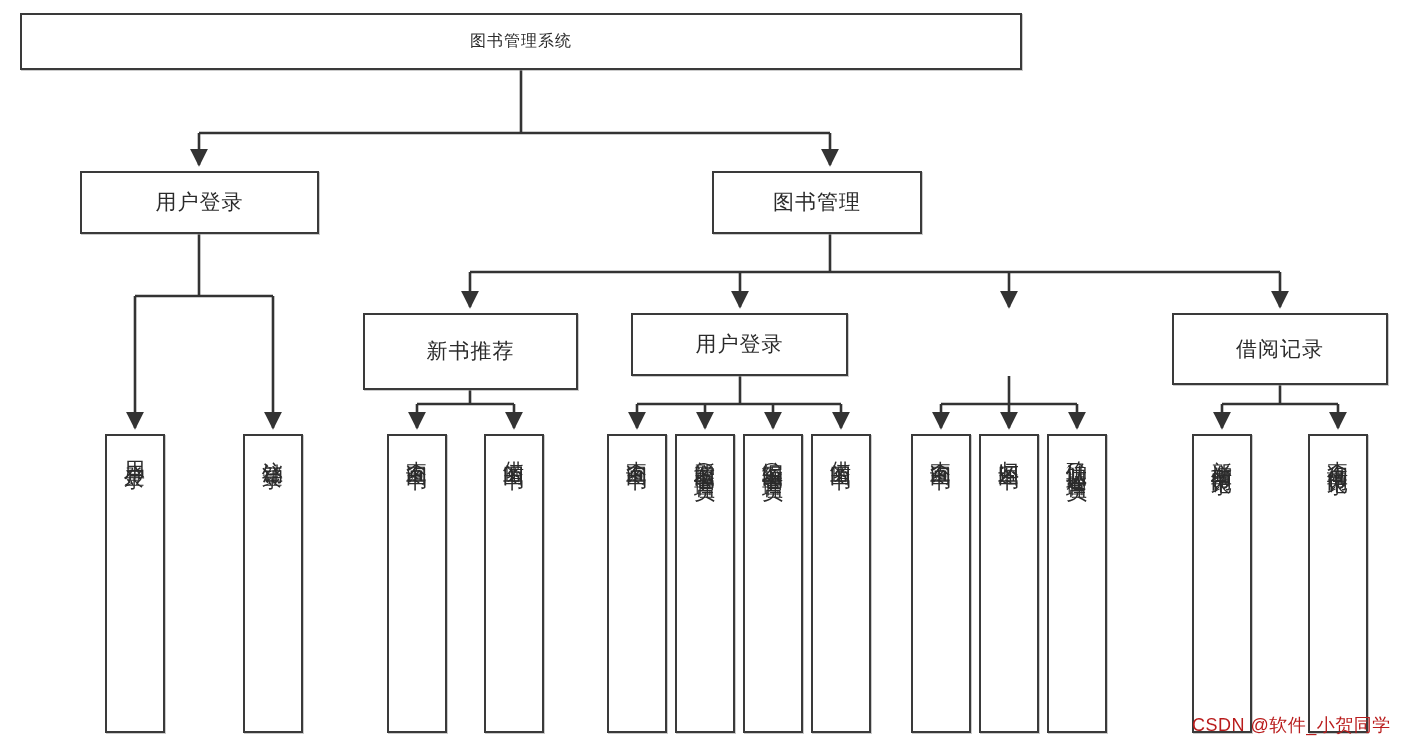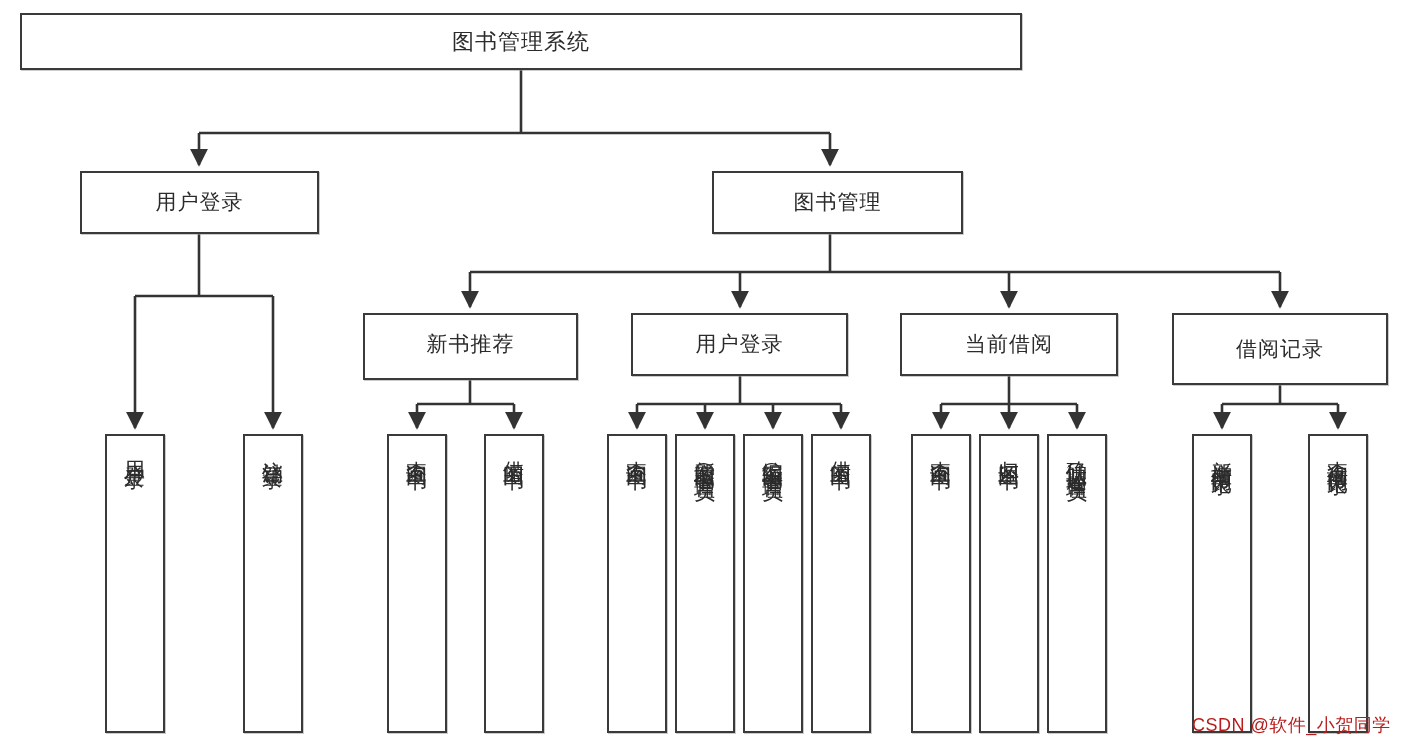--- a/index.html
+++ b/index.html
@@ -41,21 +41,21 @@
     display: block;
     text-align: center;
     letter-spacing: 1px;
     line-height: 1.18;
     white-space: pre;
   }
   .node.horiz .label {
     font-size: 21px;
   }
   .node.root .label {
-    font-size: 22px;
+    font-size: 16px;
   }
   .node.vert {
     align-items: flex-start;
     justify-content: center;
     padding-top: 8px;
   }
   .node.vert .label {
     writing-mode: vertical-rl;
     text-orientation: upright;
     font-size: 21px;
@@ -127,32 +127,29 @@
     </g>
   </svg>
 
   <div class="node horiz root" style="left:20px; top:13px; width:1002px; height:57px;">
     <span class="label">图书管理系统</span>
   </div>
 
   <div class="node horiz" style="left:80px; top:171px; width:239px; height:63px;">
     <span class="label">用户登录</span>
   </div>
-  <div class="node horiz" style="left:712px; top:171px; width:251px; height:63px;">
+  <div class="node horiz" style="left:712px; top:171px; width:210px; height:63px;">
     <span class="label">图书管理</span>
   </div>
 
-  <div class="node horiz" style="left:363px; top:313px; width:215px; height:67px;font-family:Liberation Mono, monospace;">
+  <div class="node horiz" style="left:363px; top:313px; width:215px; height:77px;">
     <span class="label">新书推荐</span>
   </div>
   <div class="node horiz" style="left:631px; top:313px; width:217px; height:63px;">
     <span class="label">用户登录</span>
-  </div>
-  <div class="node horiz" style="left:900px; top:313px; width:218px; height:63px;">
-    <span class="label">当前借阅</span>
   </div>
   <div class="node horiz" style="left:1172px; top:313px; width:216px; height:72px;">
     <span class="label">借阅记录</span>
   </div>
 
   <div class="node vert" style="left:105px; top:434px; width:60px; height:299px;">
     <span class="label">用户登录</span>
   </div>
   <div class="node vert" style="left:243px; top:434px; width:60px; height:299px;">
     <span class="label">注销登录</span>

